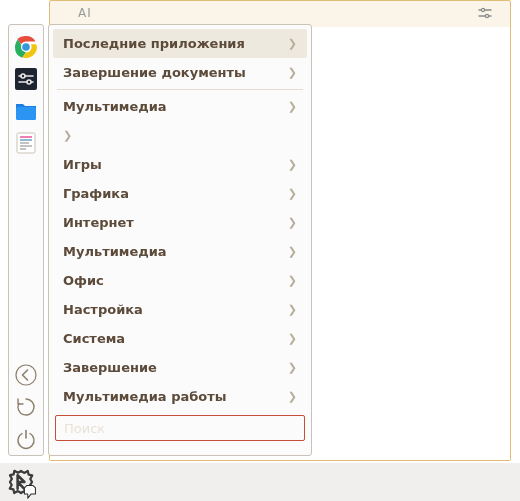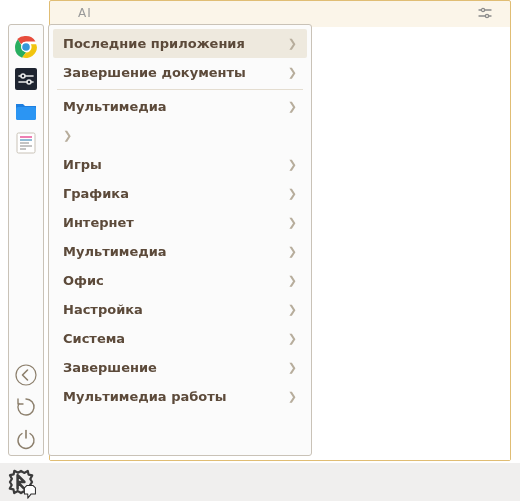--- a/index.html
+++ b/index.html
@@ -156,20 +156,23 @@
     <span class="chev">❯</span>
   </div>
   <div class="menu-item">
     <span>Завершение</span>
     <span class="chev">❯</span>
   </div>
   <div class="menu-item">
     <span>Мультимедиа работы</span>
     <span class="chev">❯</span>
   </div>
+  <div class="search-wrap">
+    <input class="search" placeholder="Поиск" style="">
+  </div>
 </div>
 
 <div class="bottom-panel">
   <div class="kicker">
     <svg width="34" height="34" viewBox="0 0 40 40">
       <g fill="none" stroke="#3b3b3b" stroke-width="2.6" stroke-linejoin="round" stroke-linecap="round">
         <path d="M20 7l3.7 2.3L28 7l.9 4.3 4.3.9-2.3 4.3L33 20l-2.3 3.7L33 28l-4.3.9-.9 4.3-4.3-2.3L20 33l-3.7-2.3L12 33l-.9-4.3-4.3-.9 2.3-4.3L7 20l2.3-3.7L7 12l4.3-.9.9-4.3 4.3 2.3z"></path>
       </g>
       <path d="M16 12v16m0-16l8 8-8 0 8 8" fill="none" stroke="#3b3b3b" stroke-width="3" stroke-linecap="round" stroke-linejoin="round"></path>
       <g transform="translate(24,24)">

